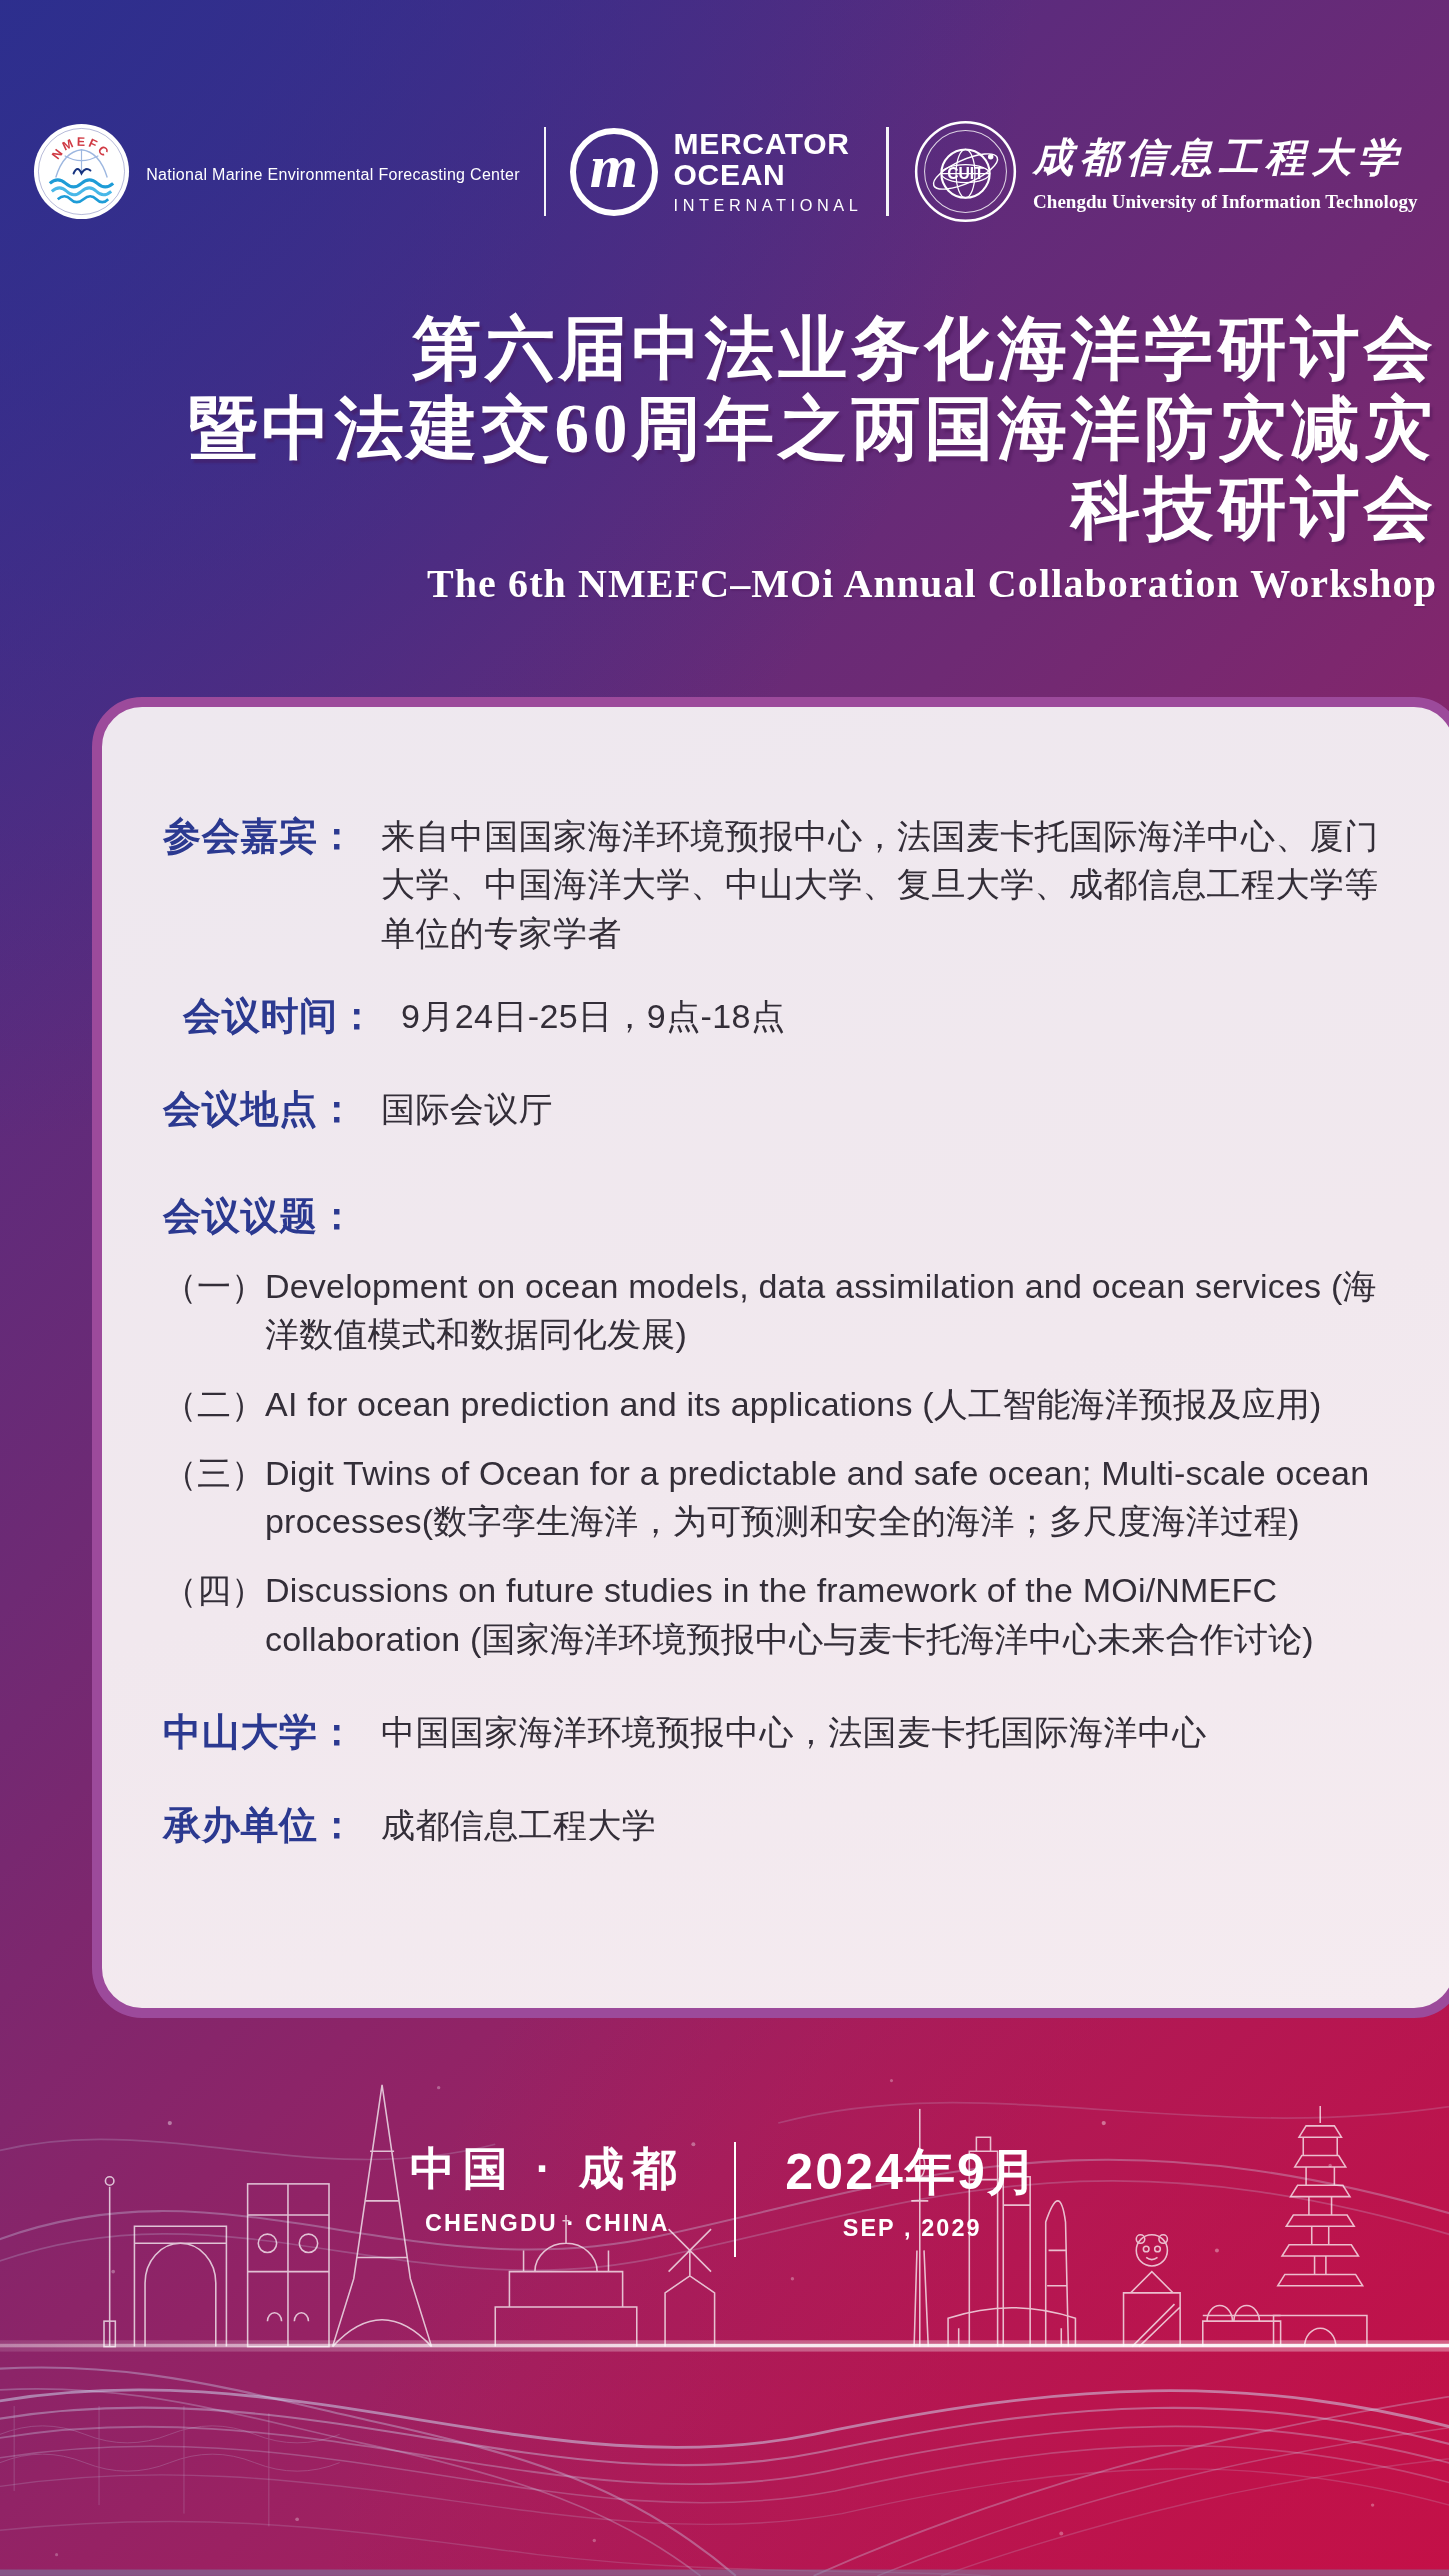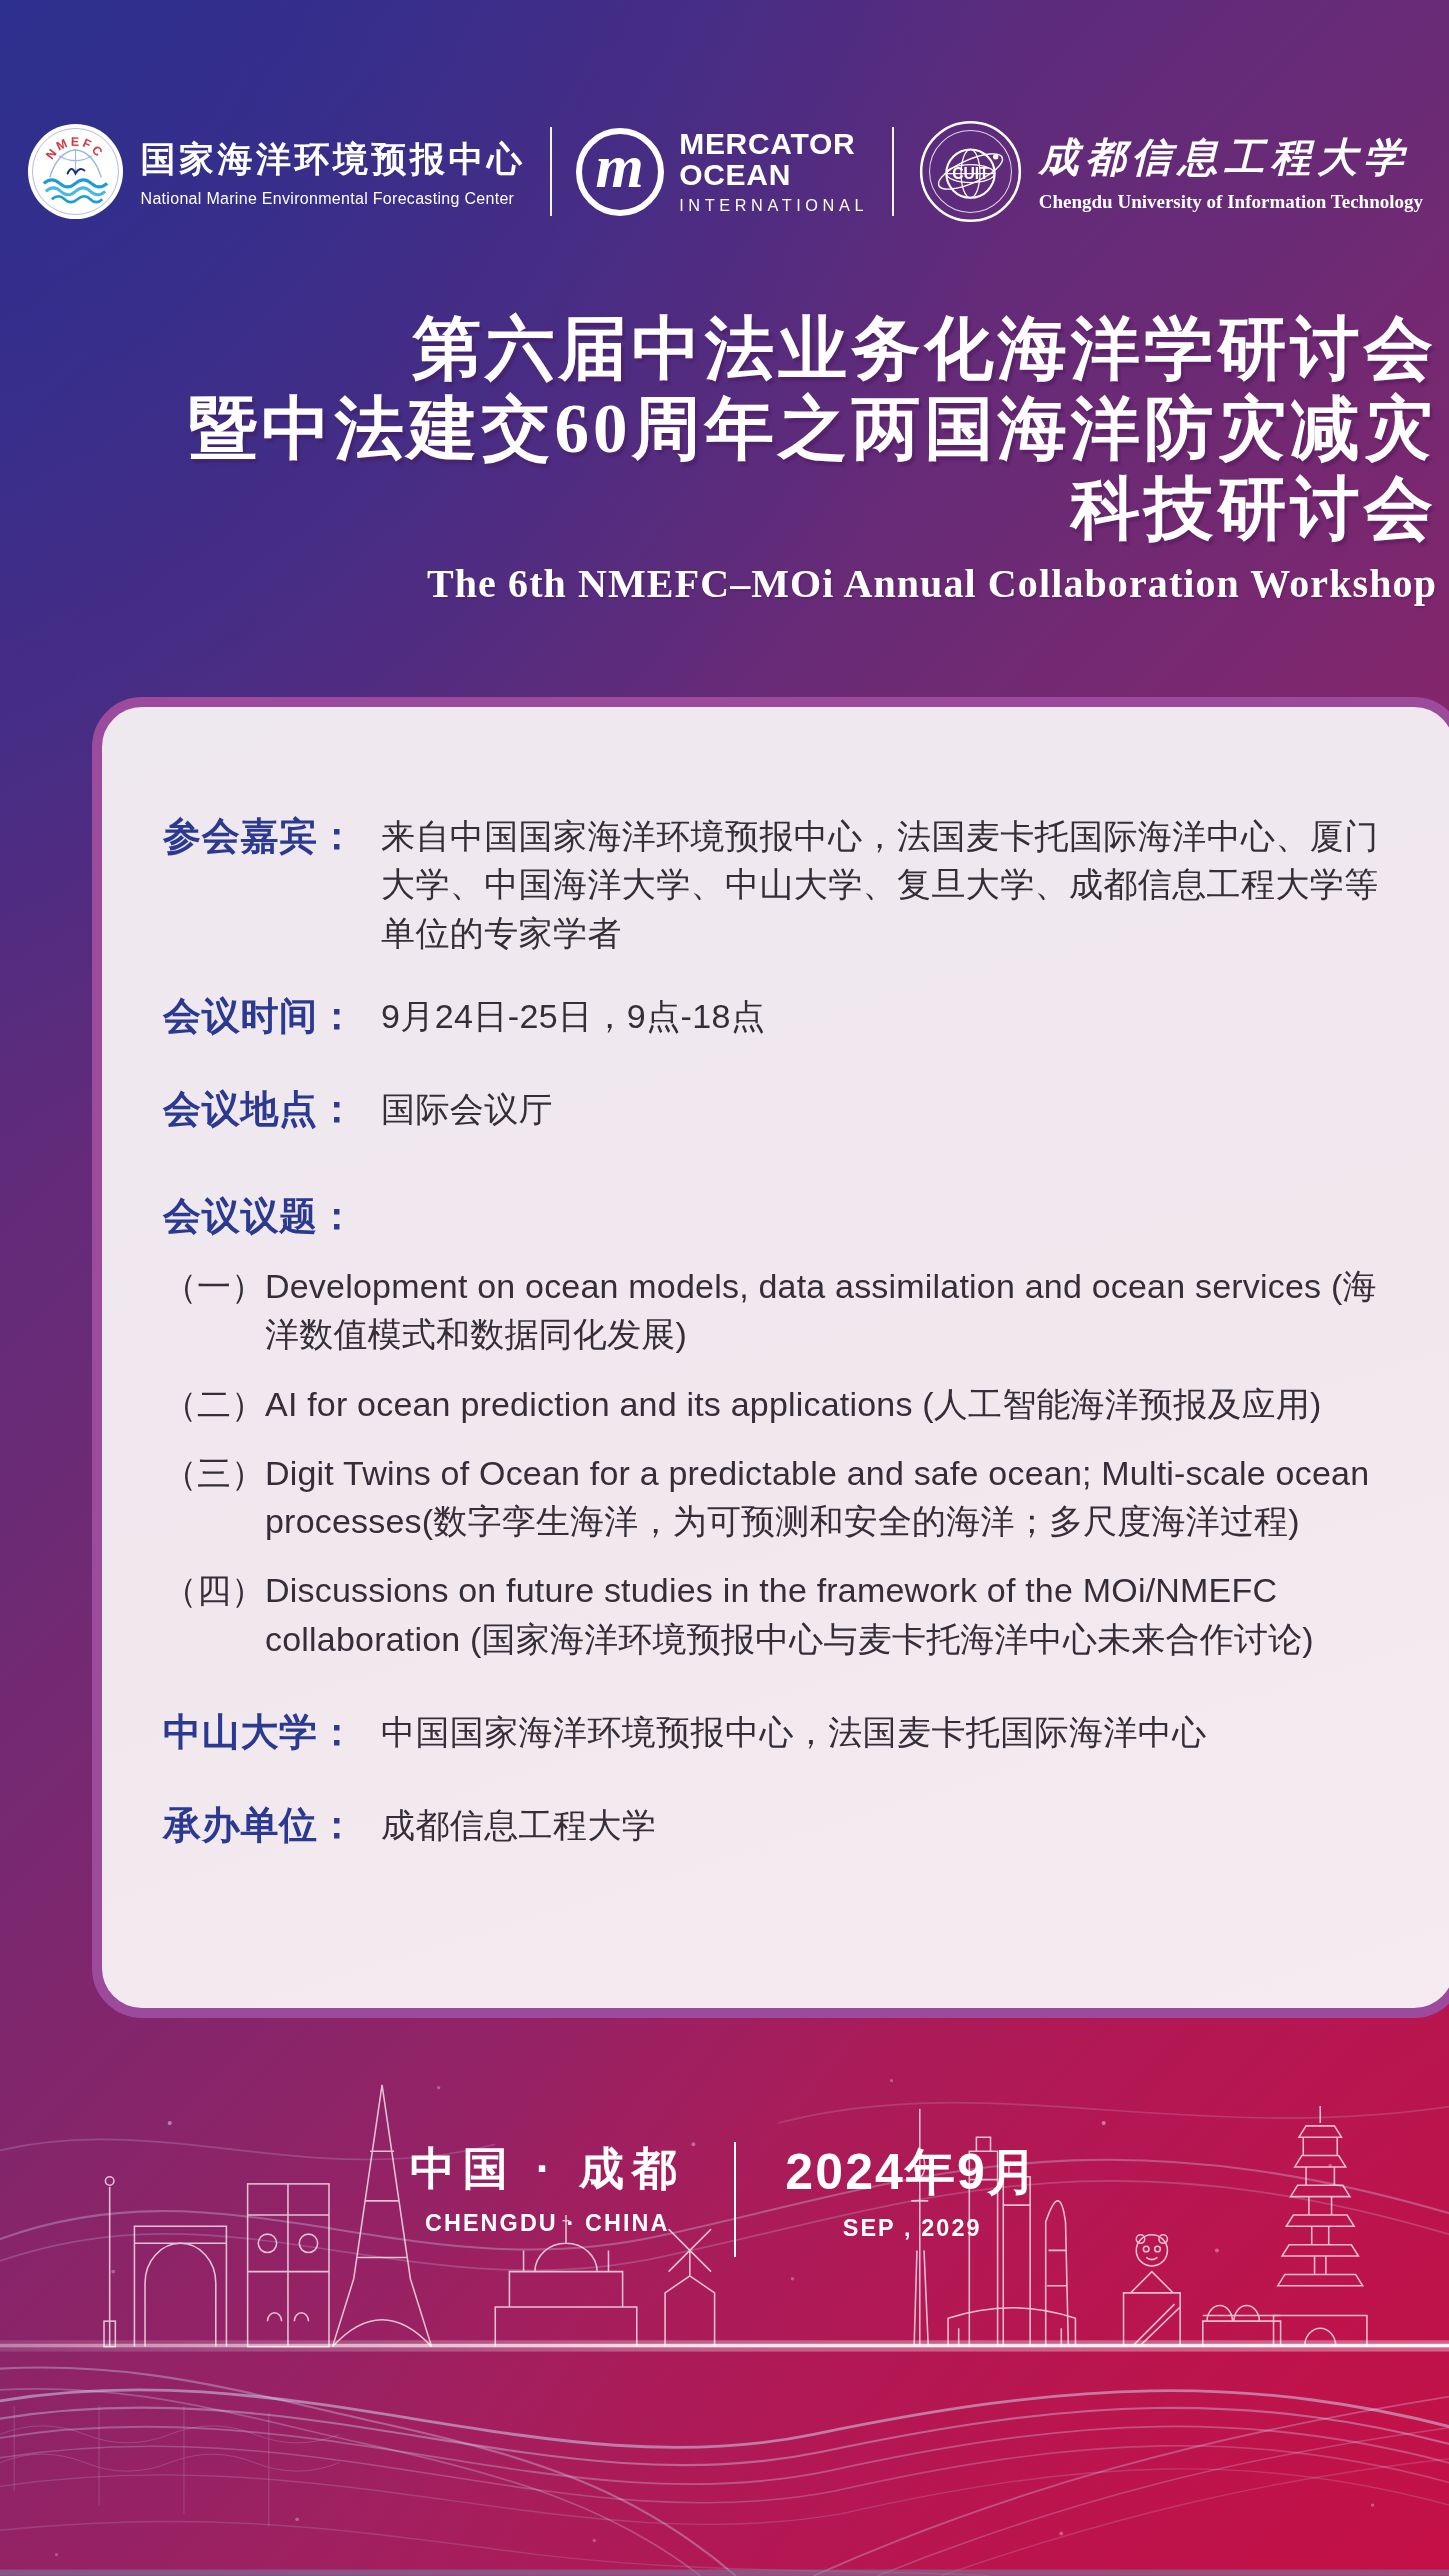--- a/index.html
+++ b/index.html
@@ -29,21 +29,21 @@
   .title-zh div{font-family:"Liberation Serif",serif;font-size:69px;font-weight:900;line-height:80px;letter-spacing:4.2px;text-shadow:2.8px 3.5px 2.1px rgba(70,20,85,.38);}
   .title-en{margin-top:11.3px;font-family:"Liberation Serif",serif;font-size:40px;font-weight:700;letter-spacing:1.1px;text-shadow:1.4px 2.1px 1.4px rgba(70,20,85,.3);}
   
   .card{position:absolute;left:92px;top:697px;width:1372px;height:1321px;box-sizing:border-box;
     border:10.6px solid #9c4a9b;border-radius:50px;
     background:linear-gradient(163deg,#eee8ef 0%,#f1e8ee 55%,#f5ebf0 100%);
     padding:105px 62px 50px 61px;z-index:3;}
   .info-row{display:flex;margin-bottom:35px;}
   .info-label{flex:0 0 218px;font-size:38px;font-weight:800;color:#2b3990;letter-spacing:0.7px;line-height:1.30;white-space:nowrap;}
   .info-text{flex:1;font-size:34px;color:#332e38;line-height:1.42;letter-spacing:0.4px;}
-  .mb-time{margin-bottom:44px;}
+  .mb-time{margin-bottom:44px;margin-left:20px;}
   .mb-venue{margin-bottom:57px;}
   .agenda-label{font-size:38px;font-weight:800;color:#2b3990;letter-spacing:0.7px;line-height:1.3;}
   .agenda-item{display:flex;margin-top:21px;}
   .agenda-no{flex:0 0 91px;font-size:34px;color:#332e38;line-height:1.42;}
   .agenda-text{flex:1;font-size:34px;color:#332e38;line-height:1.42;letter-spacing:0.2px;}
   .agenda-block{margin-bottom:45px;}
   .mb-host{margin-bottom:44px;}
   
   .footer{position:absolute;top:2139px;left:0;right:0;display:flex;justify-content:center;align-items:flex-start;gap:49px;color:#fff;text-align:center;z-index:4;}
   .city-zh{font-size:45px;font-weight:800;letter-spacing:7.8px;white-space:nowrap;}
@@ -70,21 +70,20 @@
         </defs>
       <text font-size="12.5" font-weight="bold" fill="#d03a44" letter-spacing="2.5" font-family="Liberation Sans, sans-serif">
         <textPath href="#nmefcArc" startOffset="14%">NMEFC</textPath>
       </text>
       <path d="M42,52 q4,-9 8,0 q4,-7 9,-3" fill="none" stroke="#16337f" stroke-width="2" stroke-linecap="round"></path>
       <path d="M18,62 q8,-7 16,0 t16,0 t16,0 t16,0" fill="none" stroke="#1e9cd7" stroke-width="3.2"></path>
       <path d="M20,70 q8,-7 15,0 t15,0 t15,0 t15,0" fill="none" stroke="#49b8e8" stroke-width="3"></path>
       <path d="M26,78 q7,-6 13,0 t13,0 t13,0 t12,0" fill="none" stroke="#1e9cd7" stroke-width="2.6"></path>
     </svg>
     <div class="logo-col">
-      <div class="nmefc-zh">国家海洋环境预报中心</div>
       <div class="nmefc-en">National Marine Environmental Forecasting Center</div>
     </div>
   </div>
 
   <div class="vdivider"></div>
 
   <div class="brand">
     <div class="ring">
       <span>m</span>
     </div>

